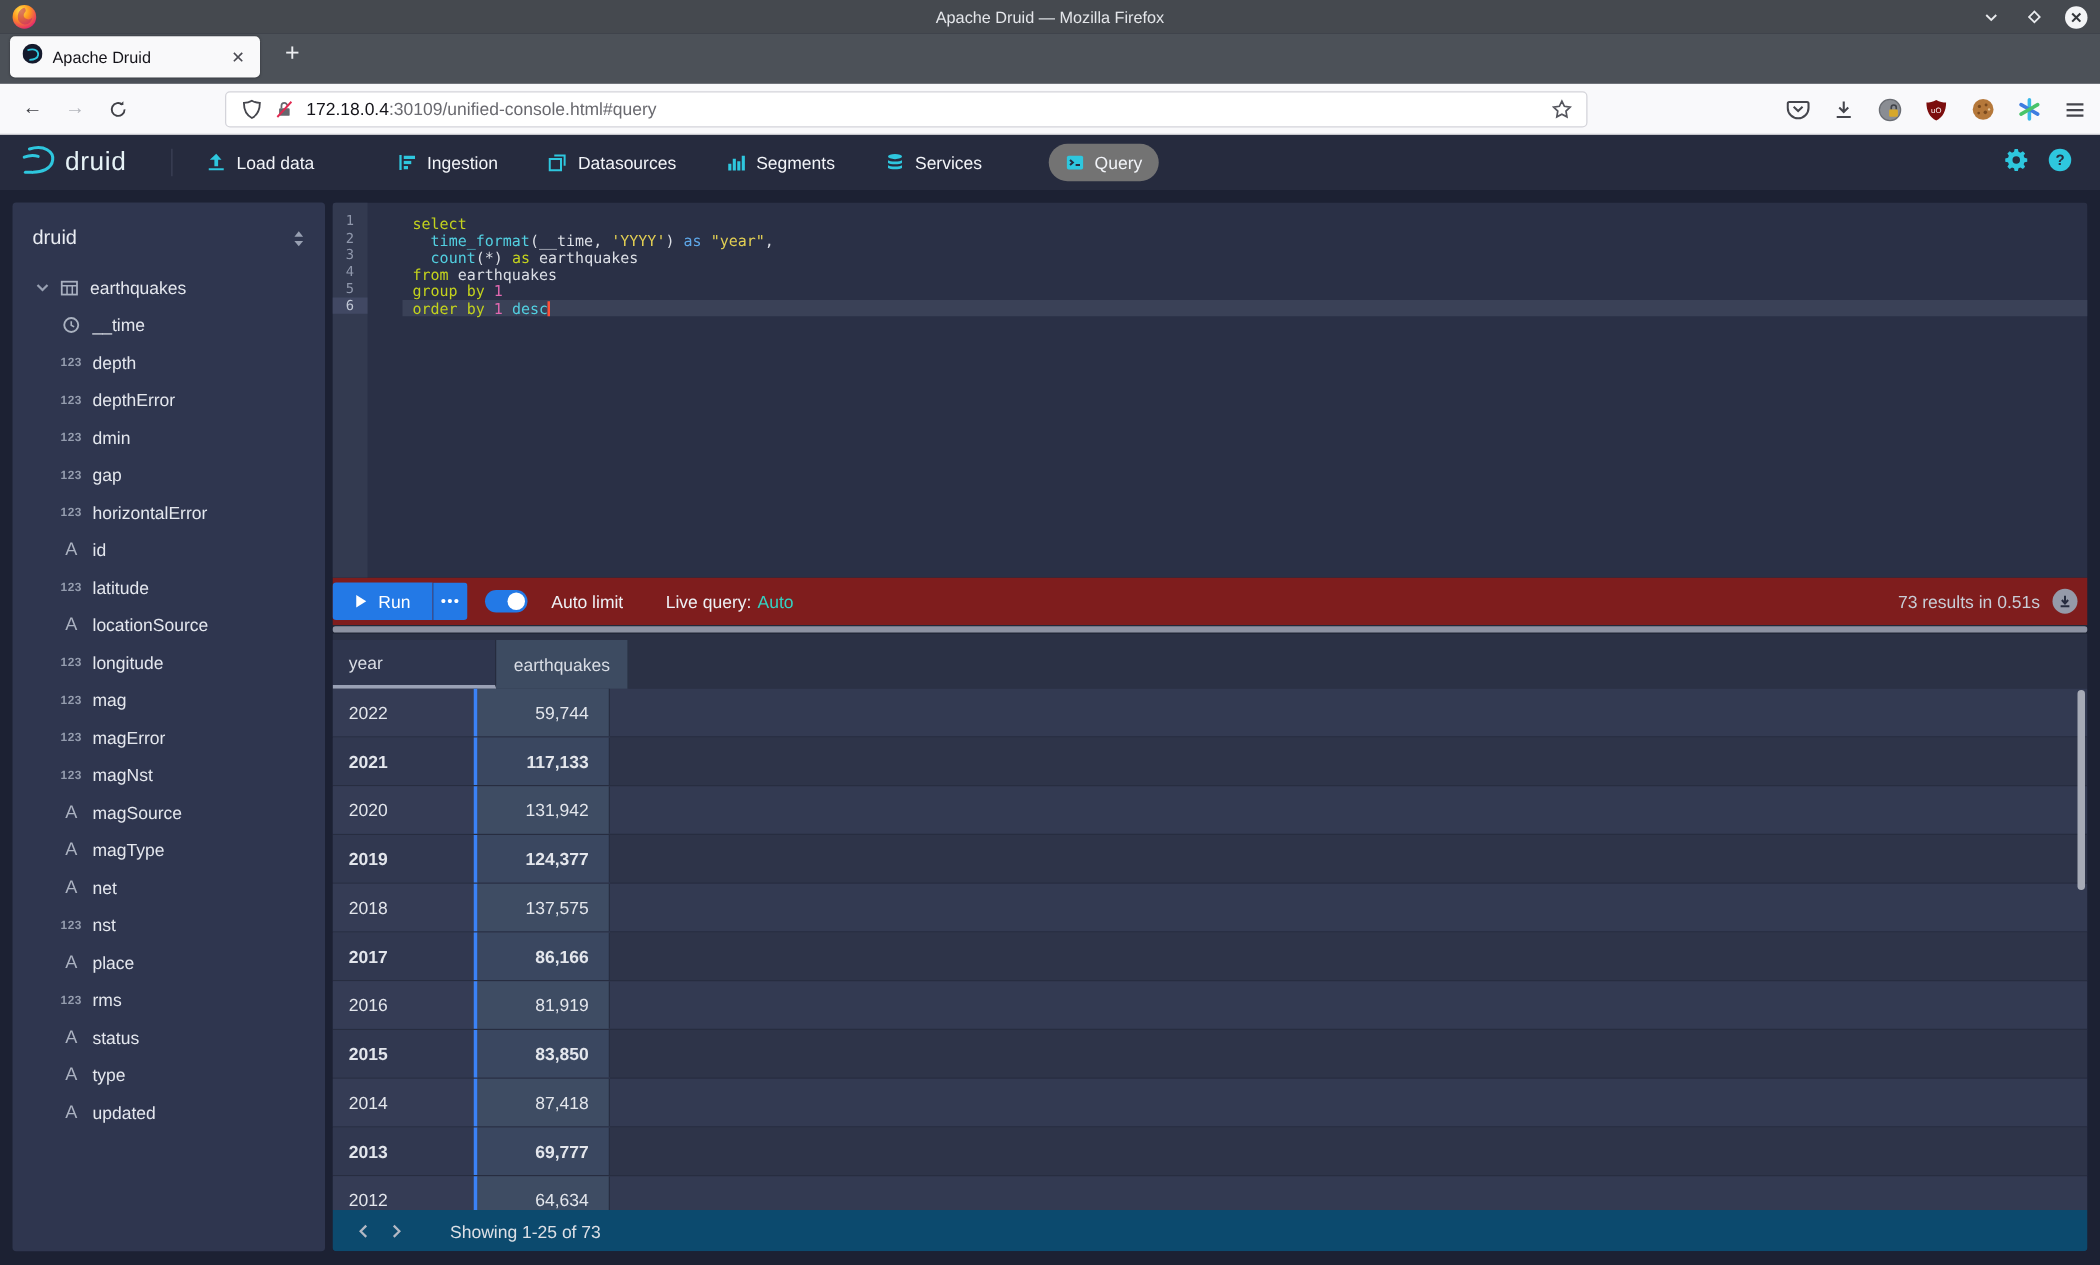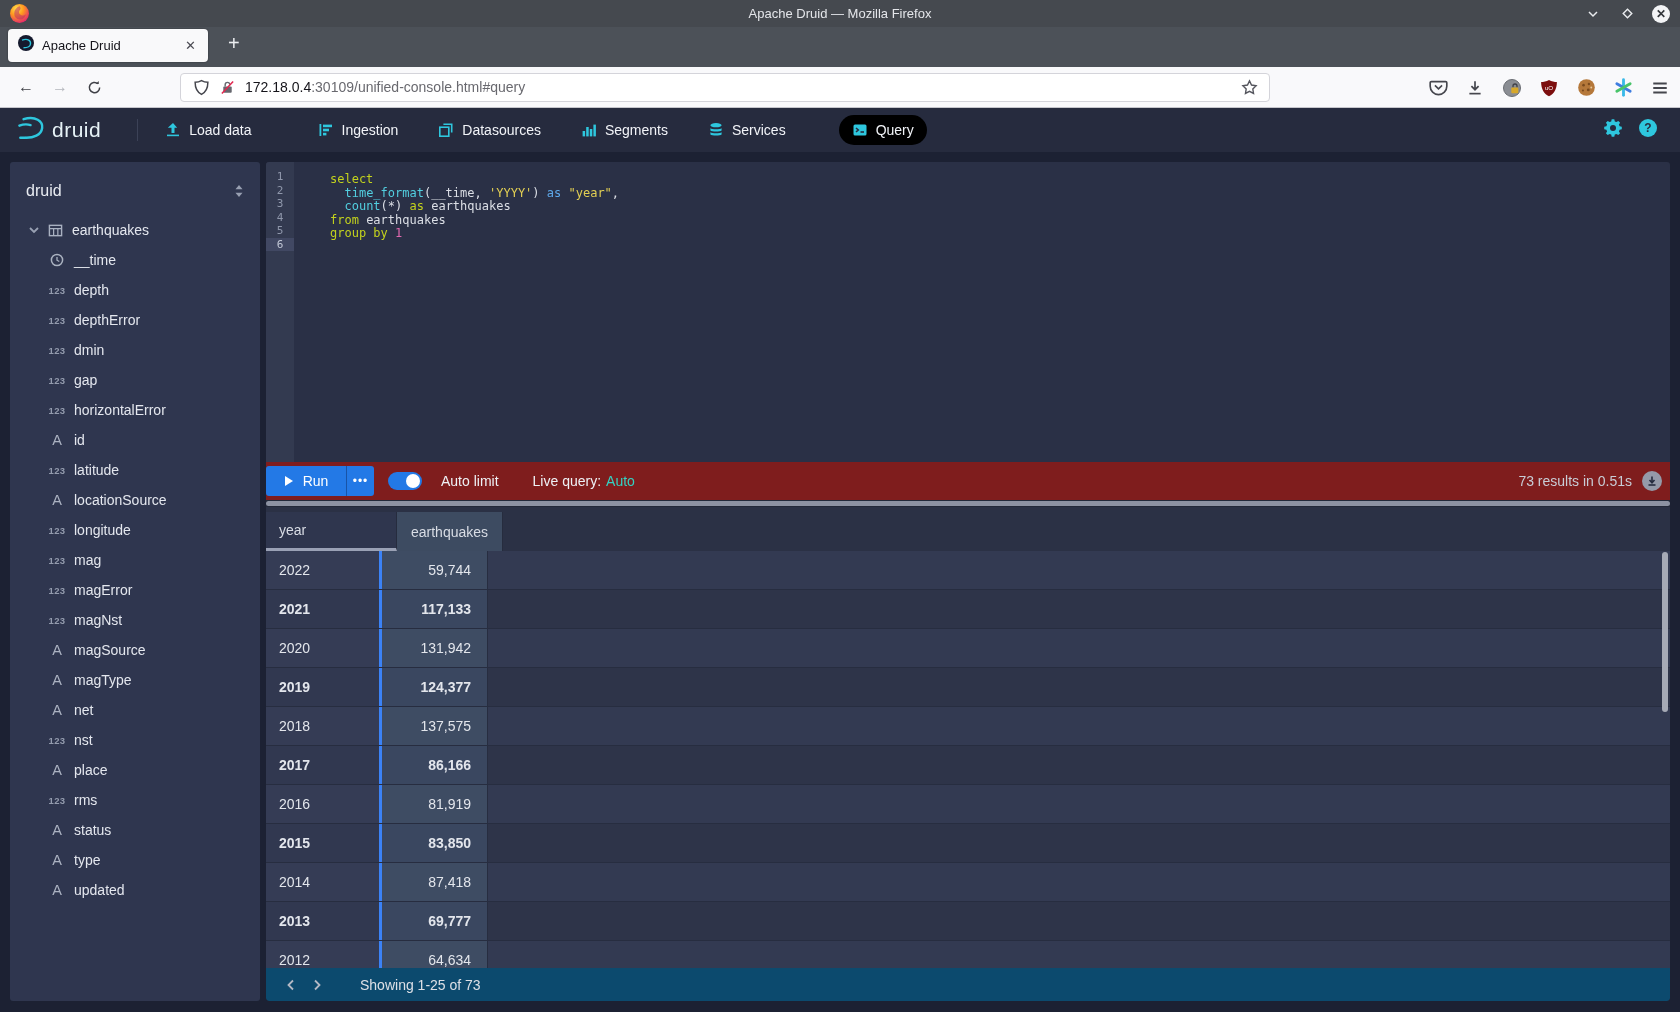--- a/index.html
+++ b/index.html
@@ -39,21 +39,21 @@
   .tb-icon { width:20px; height:20px; display:flex; align-items:center; justify-content:center; }
 
   
   .appheader { position:relative; height:44px; background:#262b3e; display:flex; align-items:center; padding:0 16px; }
   .logo { display:flex; align-items:center; gap:6px; margin-right:22px; }
   .logo-text { color:#e6f2f6; font-size:21px; letter-spacing:.5px; }
   .hdr-divider { width:1px; height:22px; background:#3c4257; margin:0 14px; }
   .app-nav { display:flex; align-items:center; }
   .nav-item { display:flex; align-items:center; gap:8px; padding:7px 13px; border-radius:17px; margin-right:14px; cursor:pointer; }
   .nav-item .nav-label { color:#f2f4f8; font-size:14px; }
-  .nav-item.active { background:#000000; }
+  .nav-item.active { background:#737373; }
   .nav-item.gap { margin-left:26px; }
   .hdr-right { margin-left:auto; display:flex; align-items:center; gap:15px; padding-right:6px; }
 
   
   .appbody { position:relative; height:860px; }
   .sidebar { position:absolute; left:10px; top:10px; width:250px; height:839px;
              background:#2f364f; border-radius:3px; overflow:hidden; }
   .sb-head { position:relative; height:53px; padding:20px 16px 0 16px; }
   .sb-title { color:#e9ecf2; font-size:16px; }
   .sb-sort { position:absolute; right:16px; top:22px; }
@@ -521,20 +521,21 @@
             <div class="g-num">4</div>
             <div class="g-num">5</div>
             <div class="g-num active">6</div>
           </div>
         <div class="code" id="code-lines">
             <div class="code-line"><span class="tk-kw">select</span></div>
             <div class="code-line"><span class="tk-d">  </span><span class="tk-fn">time_format</span><span class="tk-d">(</span><span class="tk-d">__time</span><span class="tk-d">, </span><span class="tk-str">'YYYY'</span><span class="tk-d">)</span><span class="tk-d"> </span><span class="tk-op">as</span><span class="tk-d"> </span><span class="tk-str">"year"</span><span class="tk-d">,</span></div>
             <div class="code-line"><span class="tk-d">  </span><span class="tk-fn">count</span><span class="tk-d">(*)</span><span class="tk-d"> </span><span class="tk-kw">as</span><span class="tk-d"> earthquakes</span></div>
             <div class="code-line"><span class="tk-kw">from</span><span class="tk-d"> earthquakes</span></div>
             <div class="code-line"><span class="tk-kw">group by</span><span class="tk-d"> </span><span class="tk-num">1</span></div>
+            <div class="code-line active"><span class="tk-kw">order by</span><span class="tk-d"> </span><span class="tk-num">1</span><span class="tk-d"> </span><span class="tk-fn">desc</span><span class="cursor"></span></div>
           </div>
       </div>
 
       <div class="runbar">
         <div class="run-split">
           <button class="run-btn">
             <svg width="10" height="12" viewBox="0 0 10 12">
                 <path d="M1 1l8 5-8 5z" fill="#ffffff"></path>
               </svg>
             <span>Run</span>

